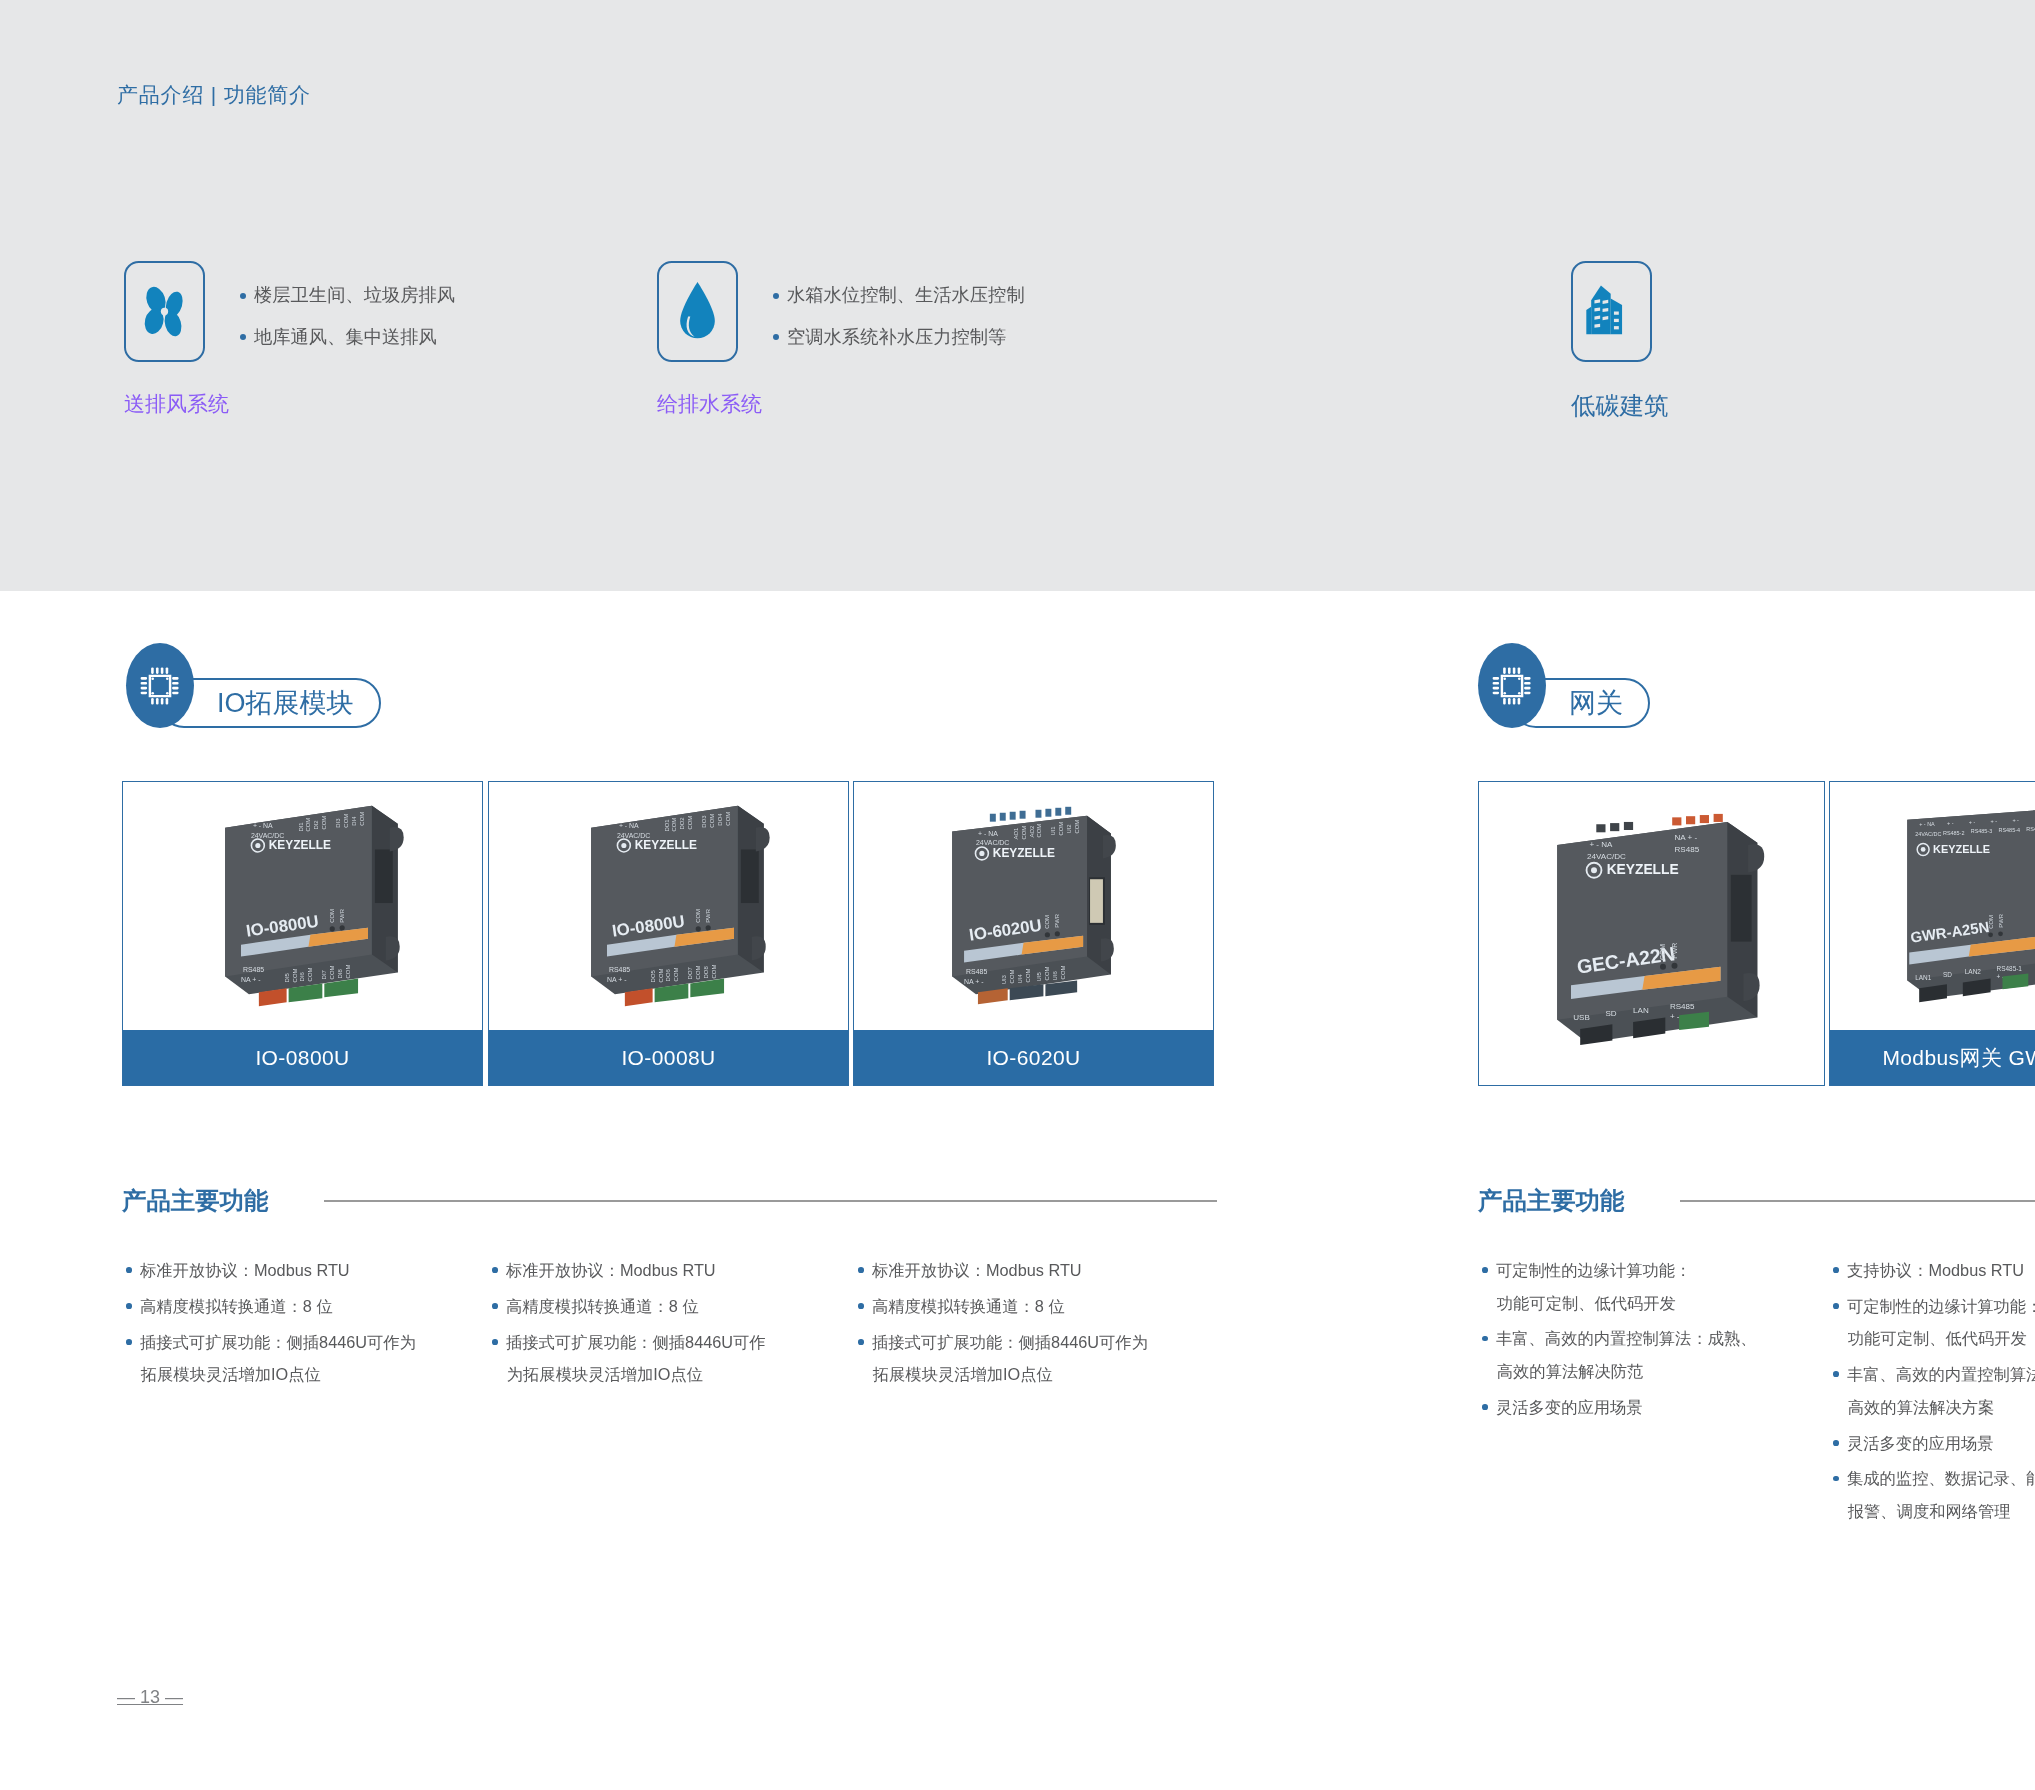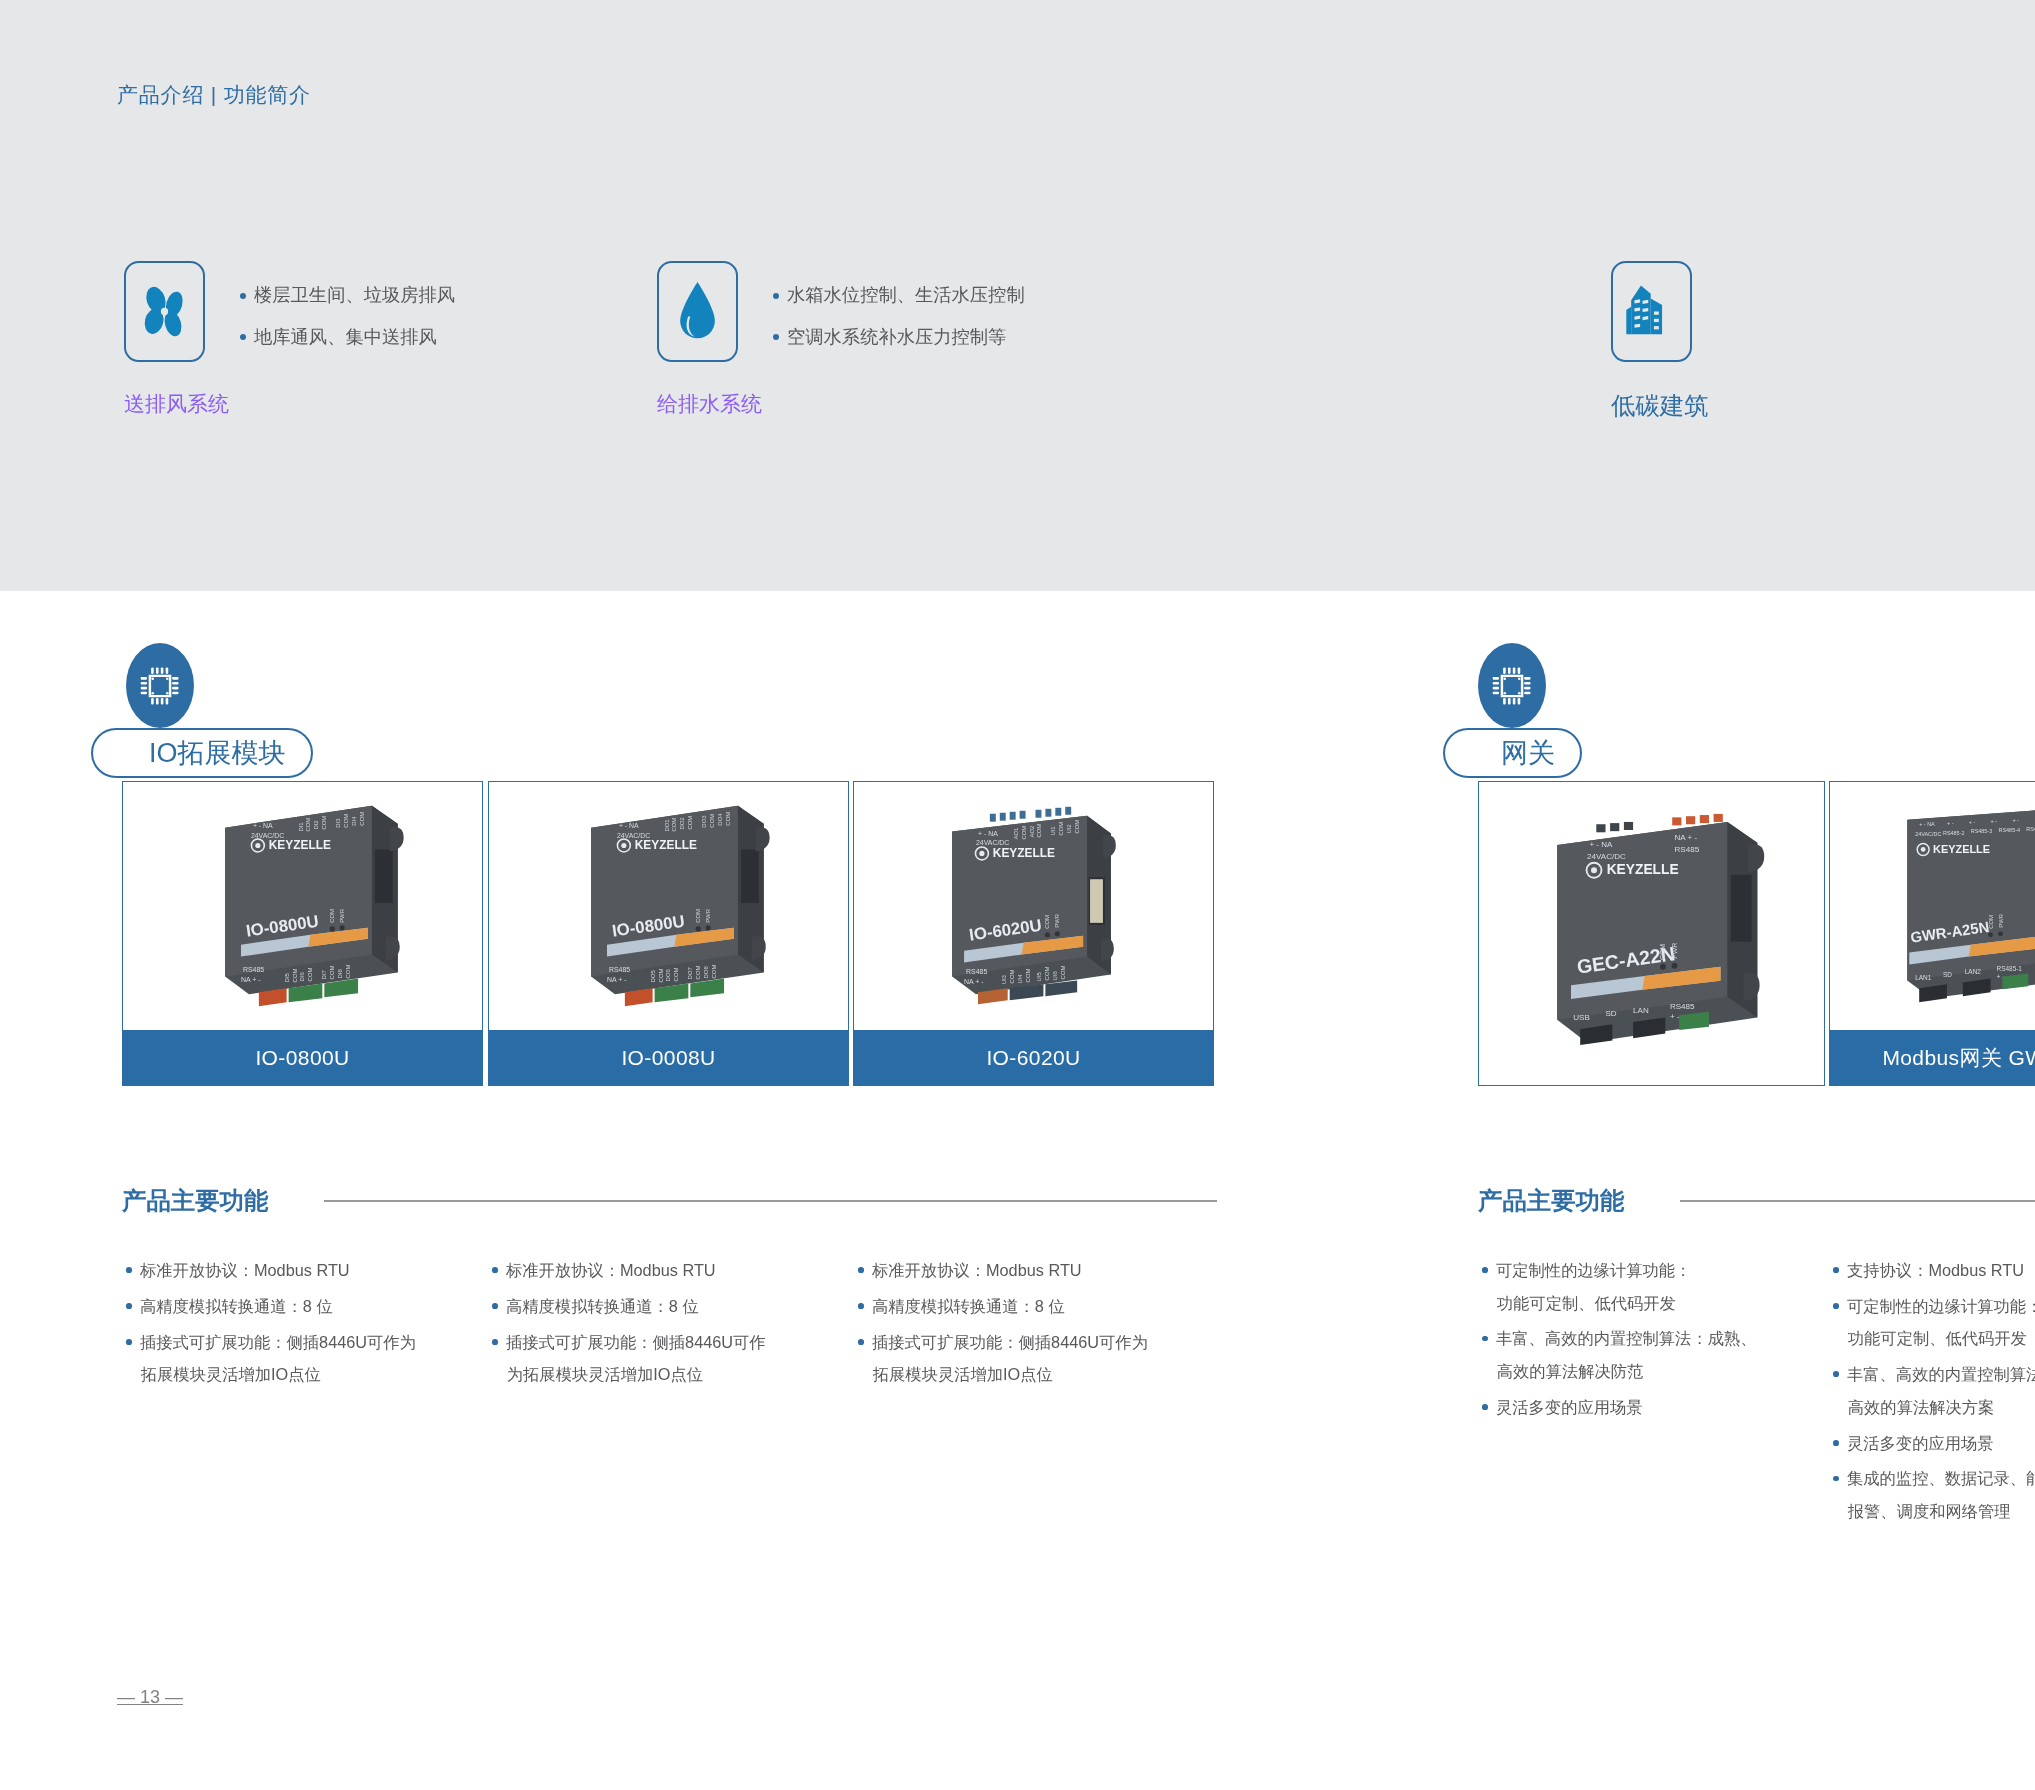--- a/index.html
+++ b/index.html
@@ -26,21 +26,21 @@
   .scen-bullets li:before { content:""; position:absolute; left:6.5px; top:6.5px;
       width:6.1px; height:6.1px; border-radius:50%; background:#2e6da4; }
 
   
   .tall { position:absolute; text-align:center; }
   .tall-box { width:81px; height:101px; border:2.8px solid #2e6da4; border-radius:14.7px;
       display:flex; align-items:center; justify-content:center; }
   .tall-label { margin-top:28px; font-size:24.4px; color:#2e6da4; white-space:nowrap; }
 
   
-  .sec-head { position:absolute; display:flex; align-items:flex-start;flex-direction:column; }
+  .sec-head { position:absolute; display:flex; align-items:flex-end; }
   .sec-chip { width:68px; height:85px; border-radius:50%; background:#2e6da4;
       display:flex; align-items:center; justify-content:center; position:relative; z-index:3; }
   .sec-pill { height:50px; border:2.4px solid #2e6da4; border-radius:25px;
       margin-left:-35px; padding:0 25px 0 56px; display:flex; align-items:center;
       position:relative; z-index:1; background:transparent; }
   .sec-pill span { font-size:27px; color:#2e6da4; white-space:nowrap; line-height:1; }
 
   
   .prod { position:absolute; border:1.6px solid #2e6da4; background:#fff;
       display:flex; flex-direction:column; }
@@ -100,21 +100,21 @@
         <path d="M17 52 C12 66 16 78 26 80 C18 74 16 64 20 52 z" fill="#e6e7e8"></path>
       </svg>
     </div>
     <div class="scen-label">给排水系统</div>
     <ul class="scen-bullets">
       <li>水箱水位控制、生活水压控制</li>
       <li>空调水系统补水压力控制等</li>
     </ul>
   </div>
 
-  <div class="tall" style="left:1611px; top:261px;text-align:right;">
+  <div class="tall" style="left:1571px; top:261px;text-align:right;">
     <div class="tall-box">
       <svg width="57" height="65" viewBox="0 0 70 80">
         <g fill="#1283bd">
           <path d="M22 8 L34 18 L34 68 L10 68 L10 26 z"></path>
           <path d="M34 24 L48 32 L48 68 L34 68 z"></path>
           <path d="M4 38 L10 34 L10 68 L4 68 z"></path>
         </g>
         <g fill="#e6e7e8">
           <rect x="14" y="28" width="7" height="4" transform="skewY(-8)"></rect>
           <rect x="24" y="30" width="7" height="4" transform="skewY(-8)"></rect>

